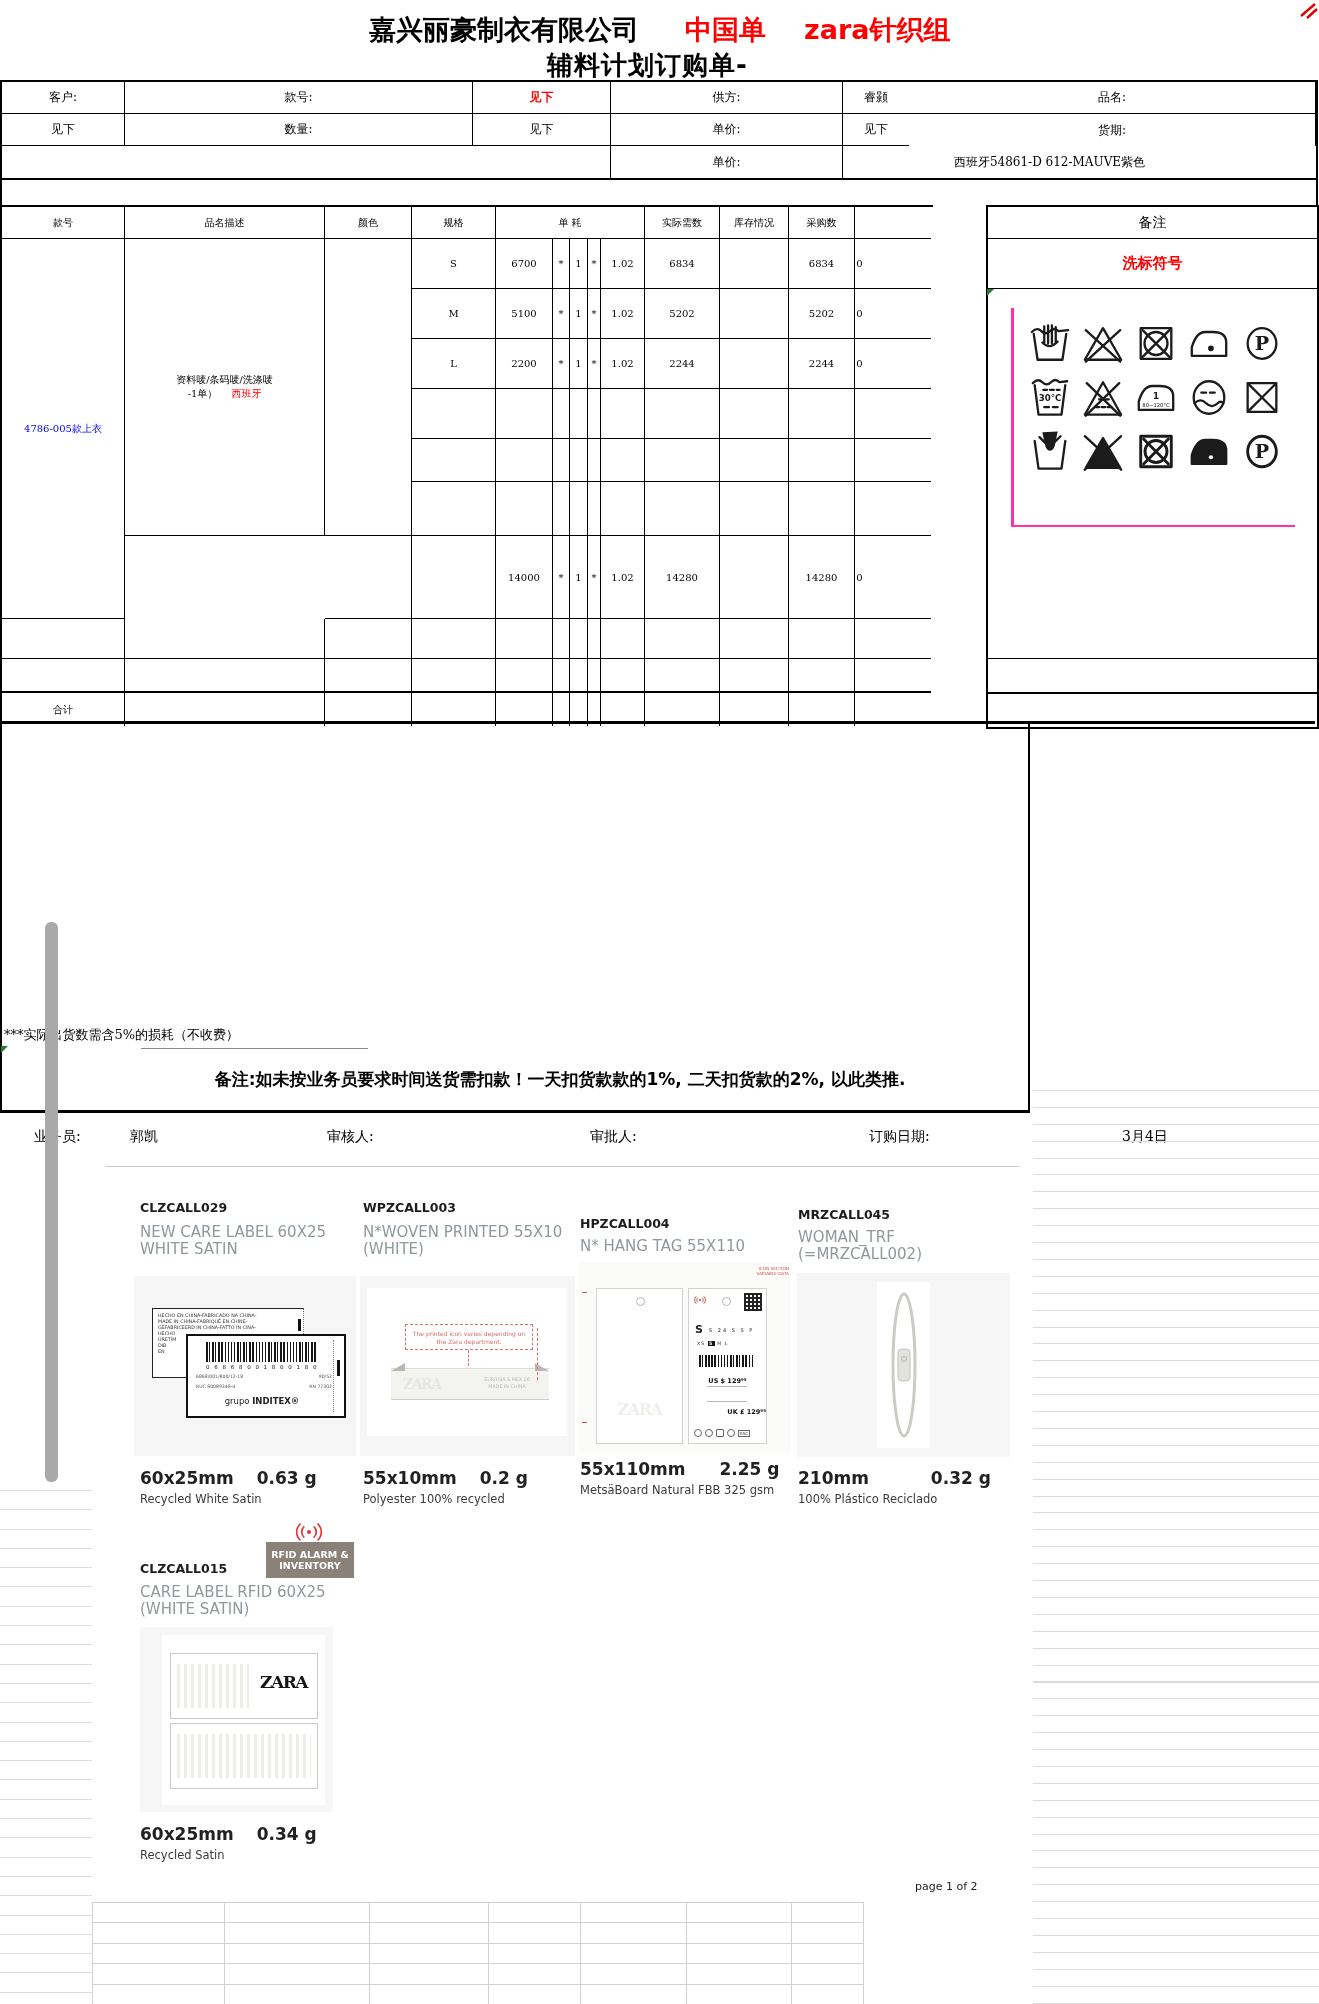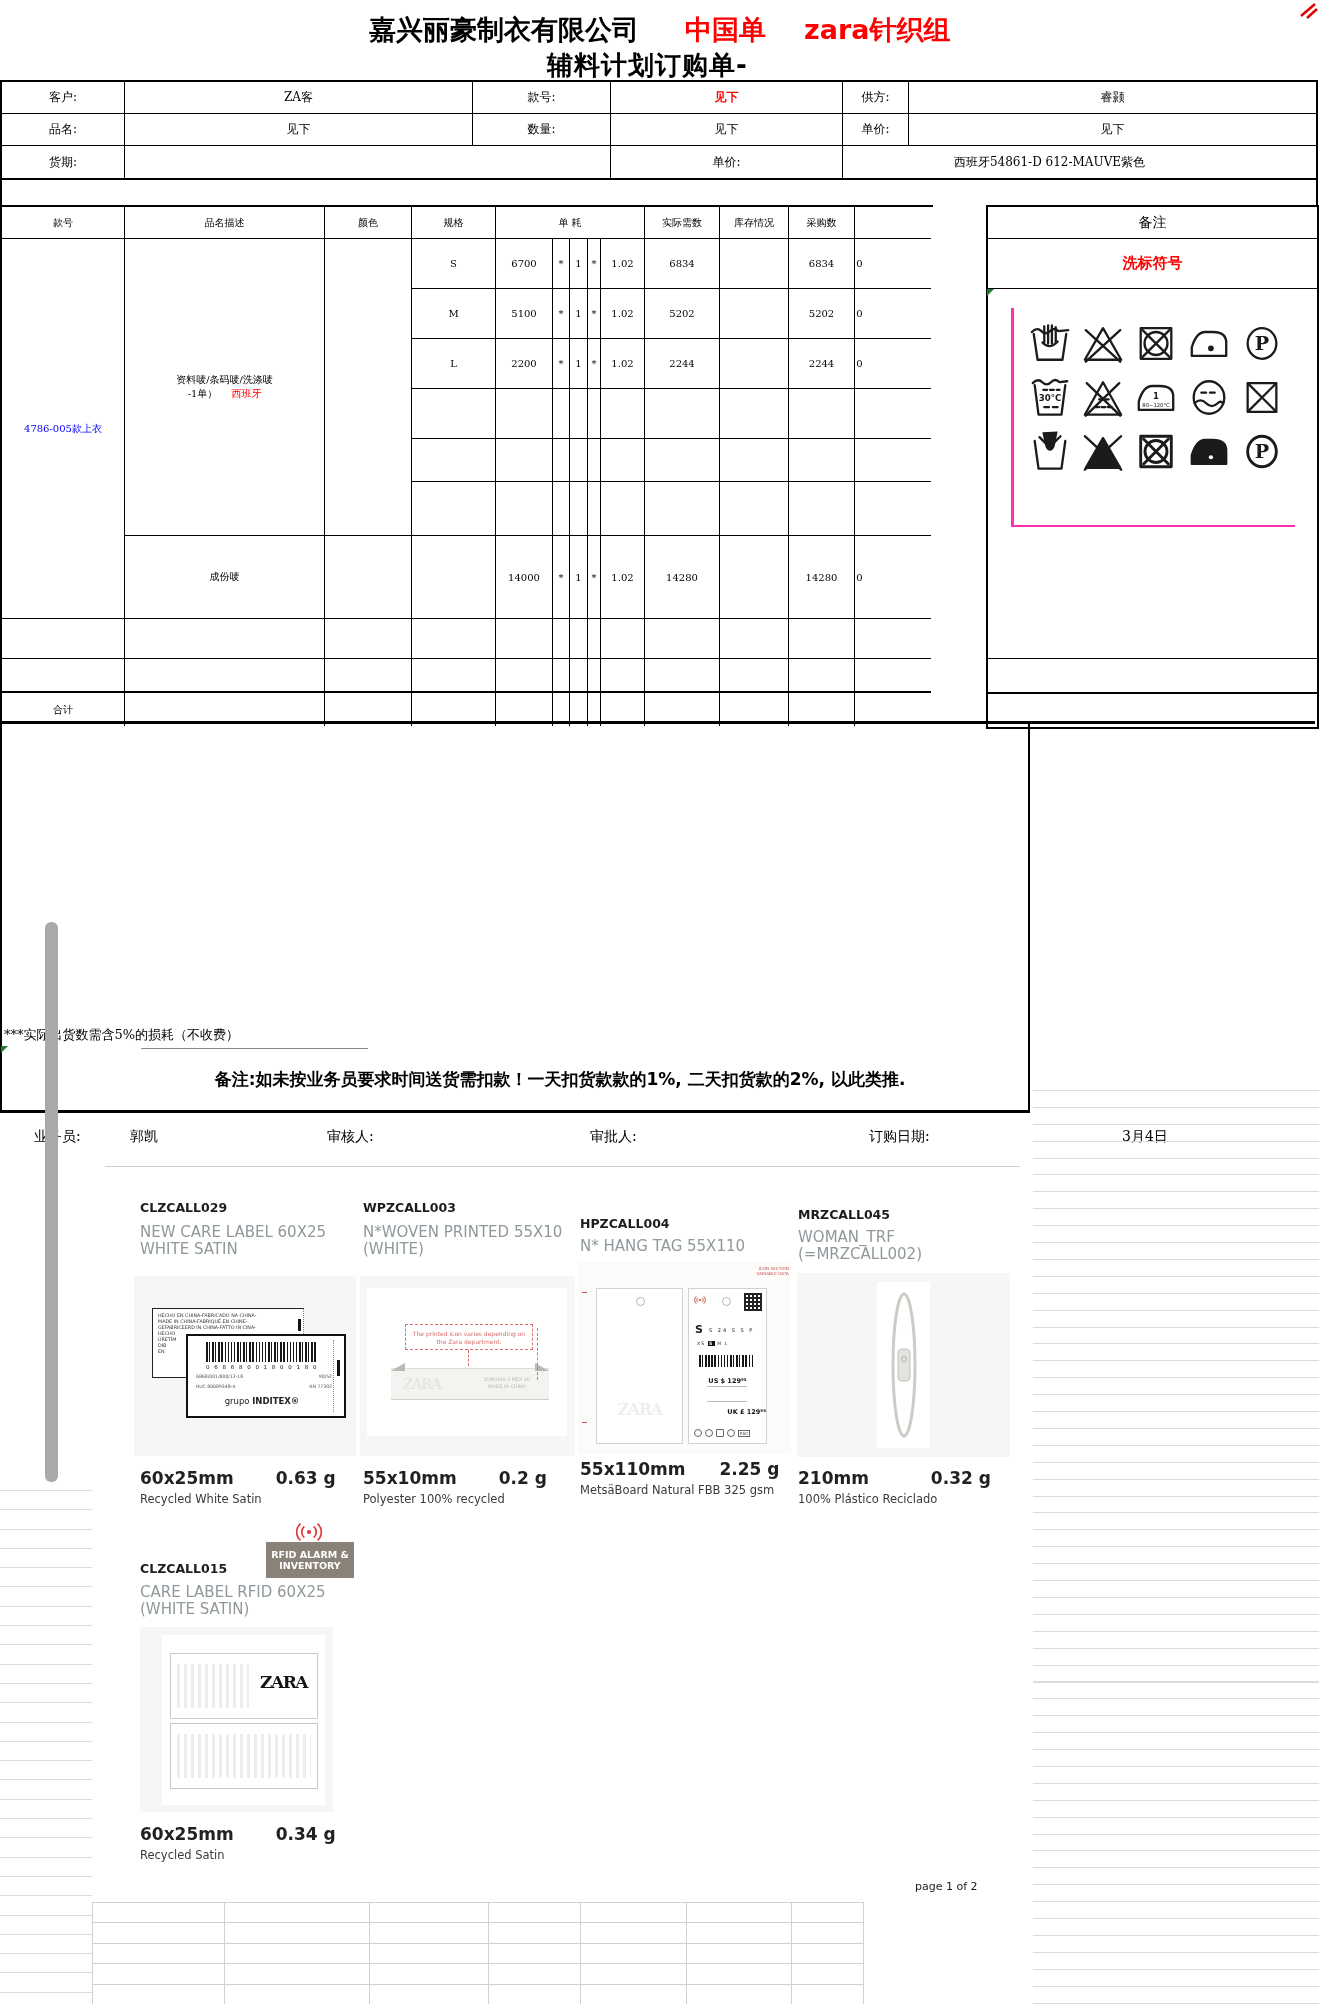--- a/index.html
+++ b/index.html
@@ -64,21 +64,21 @@
   .sig{top:1128px;font-size:14px;font-family:"DejaVu Serif",serif;white-space:nowrap;}
   .gtri1{top:289px;left:987px;} .gtri2{top:1046px;left:1px;}
   .gtri{width:0;height:0;border-left:7px solid #1e7e34;border-bottom:7px solid transparent;}
   
   .sbar{top:922px;left:45px;width:13px;height:560px;background:#a9a9a9;border-radius:6px;}
   .hairline{top:1166px;left:105px;width:915px;height:1px;background:#cdcdcd;}
   .code{font-size:12.5px;font-weight:bold;color:#1d1d1b;}
   .cname{font-size:15px;color:#8f989b;line-height:17px;}
   .imgbox{background:#f6f6f6;position:absolute;}
   .cap{font-size:17px;font-weight:bold;color:#232020;white-space:nowrap;}
-  .cap .w{margin-left:36px;}
+  .cap .w{margin-left:17px;}
   .mat{font-size:11.5px;color:#3a3a38;white-space:nowrap;}
   .zara{font-family:"DejaVu Serif","Liberation Serif",serif;font-weight:bold;letter-spacing:-1.5px;}
   
   .backlabel{position:absolute;left:18px;top:32px;width:152px;height:70px;background:#fff;
       border:1.5px solid #222;padding:4px 2px 0 5px;box-sizing:border-box;
       font-size:4.8px;line-height:6px;color:#333;white-space:nowrap;overflow:hidden;border-right:1px dotted #777;}
   .frontlabel{position:absolute;left:52px;top:58px;width:160px;height:84px;background:#fff;
       border:2px solid #111;box-sizing:border-box;}
   .barcode{background:repeating-linear-gradient(90deg,#161616 0 1.6px,#fff 1.6px 3.1px,#161616 3.1px 4.3px,#fff 4.3px 6.2px);}
   .fl-bc{position:absolute;left:18px;top:6px;width:112px;height:20px;}
@@ -155,21 +155,20 @@
 
   <div class="abs t1">
     <span>嘉兴丽豪制衣有限公司</span>
     <span class="red sp1">中国单</span>
     <span class="red sp2">zara针织组</span>
   </div>
   <div class="abs t2">辅料计划订购单-</div>
 
   <div class="abs htab">
     <div>客户:</div>
-    <div>ZA客</div>
     <div>款号:</div>
     <div class="redtxt">见下</div>
     <div>供方:</div>
     <div class="lastc">睿颢</div>
 
     <div>品名:</div>
     <div>见下</div>
     <div>数量:</div>
     <div>见下</div>
     <div>单价:</div>
@@ -266,21 +265,20 @@
       <div class="mc" style="grid-area:7/5"></div>
       <div class="mc" style="grid-area:7/6"></div>
       <div class="mc" style="grid-area:7/7"></div>
       <div class="mc" style="grid-area:7/8"></div>
       <div class="mc" style="grid-area:7/9"></div>
       <div class="mc" style="grid-area:7/10"></div>
       <div class="mc" style="grid-area:7/11"></div>
       <div class="mc" style="grid-area:7/12"></div>
       <div class="mc nr" style="grid-area:7/13"></div>
 
-    <div class="mc" style="grid-area:8/2">成份唛</div>
     <div class="mc" style="grid-area:8/3"></div>
     <div class="mc" style="grid-area:8/4"></div>
     <div class="mc" style="grid-area:8/5">14000</div>
     <div class="mc" style="grid-area:8/6">*</div>
     <div class="mc" style="grid-area:8/7">1</div>
     <div class="mc" style="grid-area:8/8">*</div>
     <div class="mc" style="grid-area:8/9">1.02</div>
     <div class="mc" style="grid-area:8/10">14280</div>
     <div class="mc" style="grid-area:8/11"></div>
     <div class="mc" style="grid-area:8/12">14280</div>

